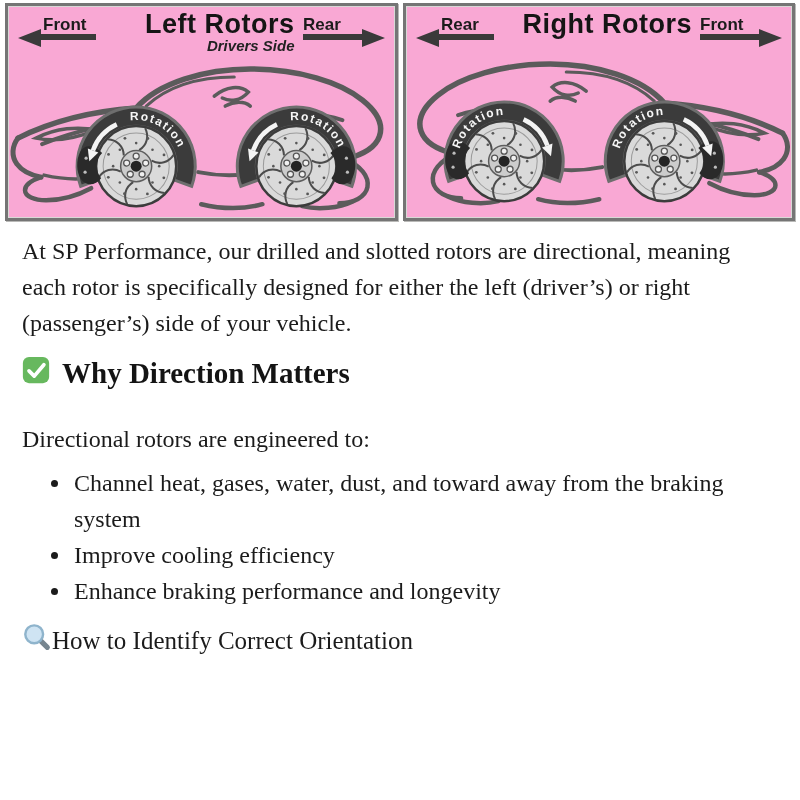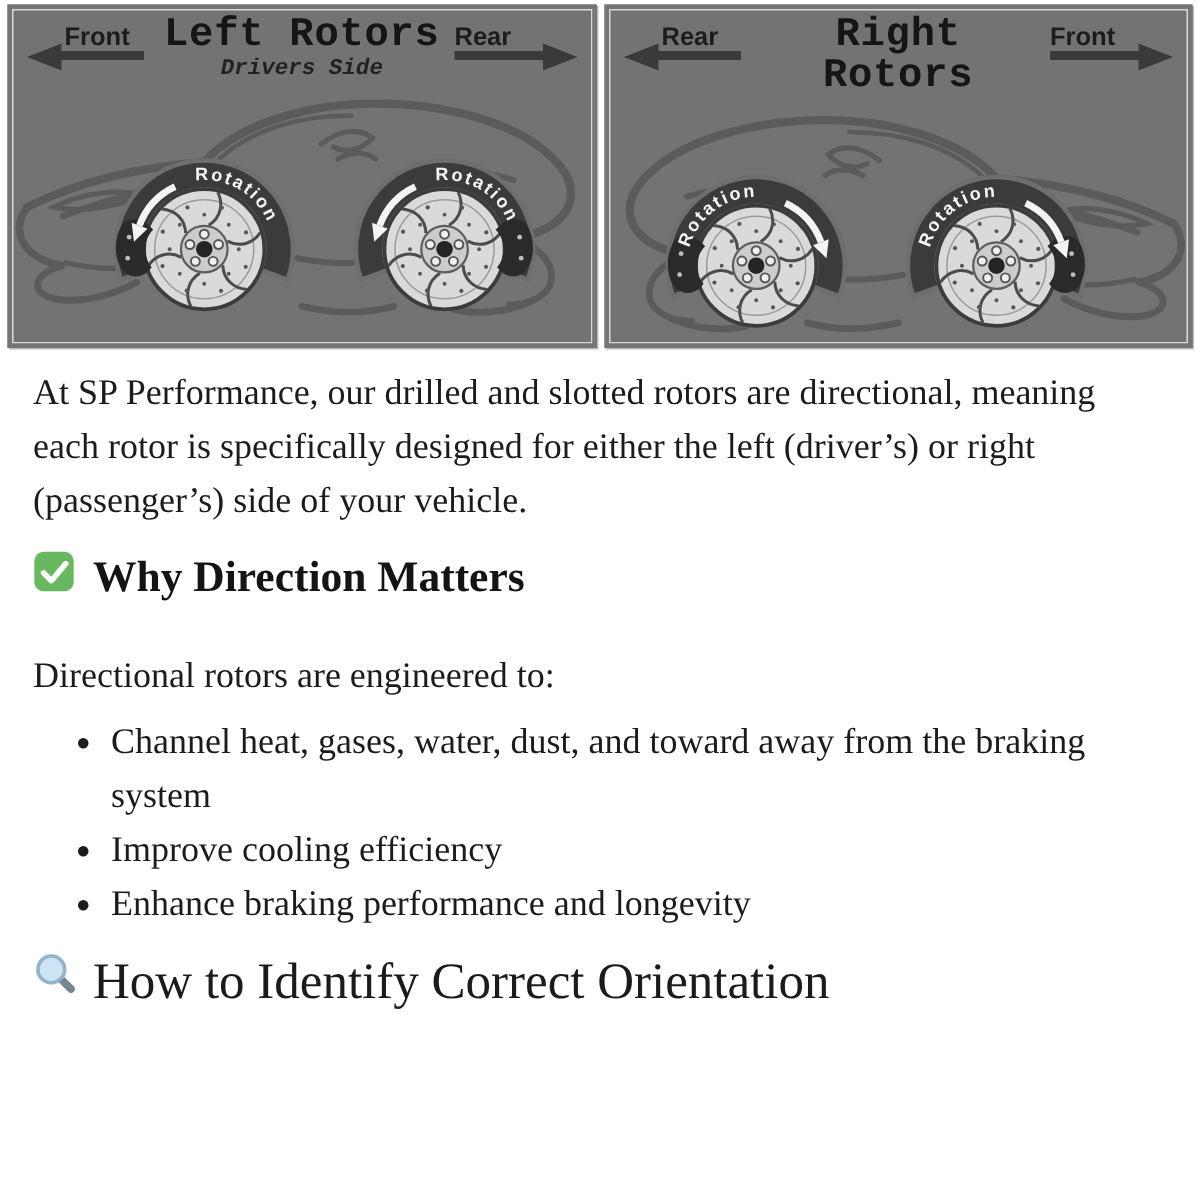--- a/index.html
+++ b/index.html
@@ -1,37 +1,37 @@
 <!DOCTYPE html>
 <html><head>
 <meta charset="utf-8">
 <style>
   html,body { margin:0; padding:0; background:#ffffff; }
   body { width:800px; height:800px; overflow:hidden;
          font-family:"Liberation Serif", serif; color:#1b1b1b; }
 
   
   .diagram { display:flex; gap:5px; margin:3px 5px 0 5px; }
-  .panel { flex:1 1 0; border:3px solid #757575; background:#737373;
+  .panel { flex:1 1 0; border:3px solid #757575; background:#f9a8d4;
            box-shadow: inset 0 0 0 1px #d8d8d6, 1px 1px 0 #b9b9b7; min-width:0; }
   .panel-head { display:flex; align-items:flex-start; padding:5px 8px 0 8px; }
-  .head-center { flex:1; text-align:center; font-family:Liberation Mono, monospace; }
+  .head-center { flex:1; text-align:right; font-family:Liberation Sans, sans-serif; }
   .panel-title { font-size:27px; font-weight:bold; letter-spacing:.5px; line-height:27px; color:#151515; }
   .panel-subtitle { font-size:15px; font-weight:bold; font-style:italic; color:#222; line-height:16px; }
   .dir-svg { flex:0 0 auto; margin-top:2px; }
   .dir-text { font-family:"Liberation Sans", sans-serif; font-weight:bold; font-size:17px; fill:#1c1c1c; }
   .car-svg { display:block; width:100%; height:auto; }
   .rot-text { font-family:"Liberation Sans", sans-serif; font-weight:bold; font-size:12px;
               fill:#f6f6f6; letter-spacing:1.5px; }
 
   
   .content { padding:0 22px; }
   .intro { margin:12px 0 0; font-size:24px; line-height:36px; max-width:744px; }
   .sec-h2 { margin:15px 0 0; font-size:29px; font-weight:bold; display:flex; align-items:center; gap:12px; color:#141414; }
-  .sec-h3 { margin:14px 0 0; font-size:34px; font-weight:normal; display:flex; align-items:center; gap:10px; color:#1b1b1b; }
+  .sec-h3 { margin:14px 0 0; font-size:25px; font-weight:normal; display:flex; align-items:center; gap:0; color:#1b1b1b; }
   .lead { margin:30px 0 0; font-size:24px; line-height:36px; }
   ul.blist { margin:8px 0 0; padding-left:50px; font-size:24px; line-height:36px; }
   ul.blist li { padding-left:2px; max-width:694px; }
   ul.blist2 { margin:10px 0 0; }
   .emoji-icon { flex:0 0 auto; display:inline-block; }
   .defs-svg { position:absolute; width:0; height:0; overflow:hidden; }
 </style>
 </head>
 <body>
 

